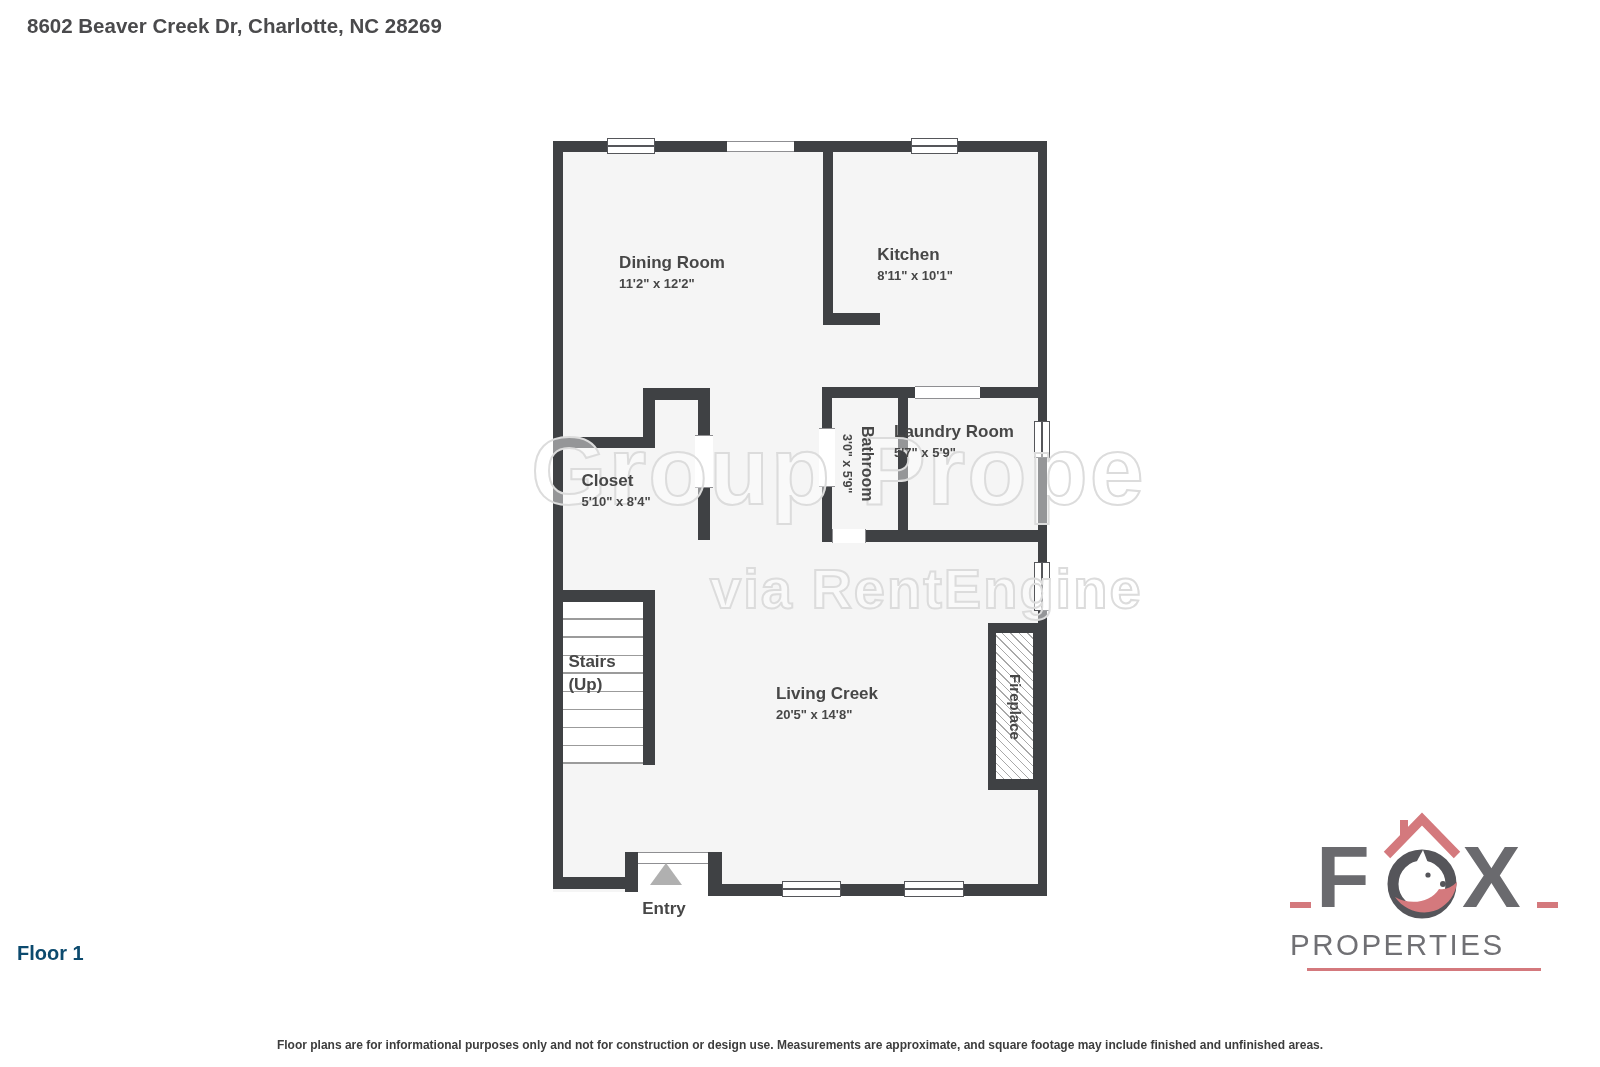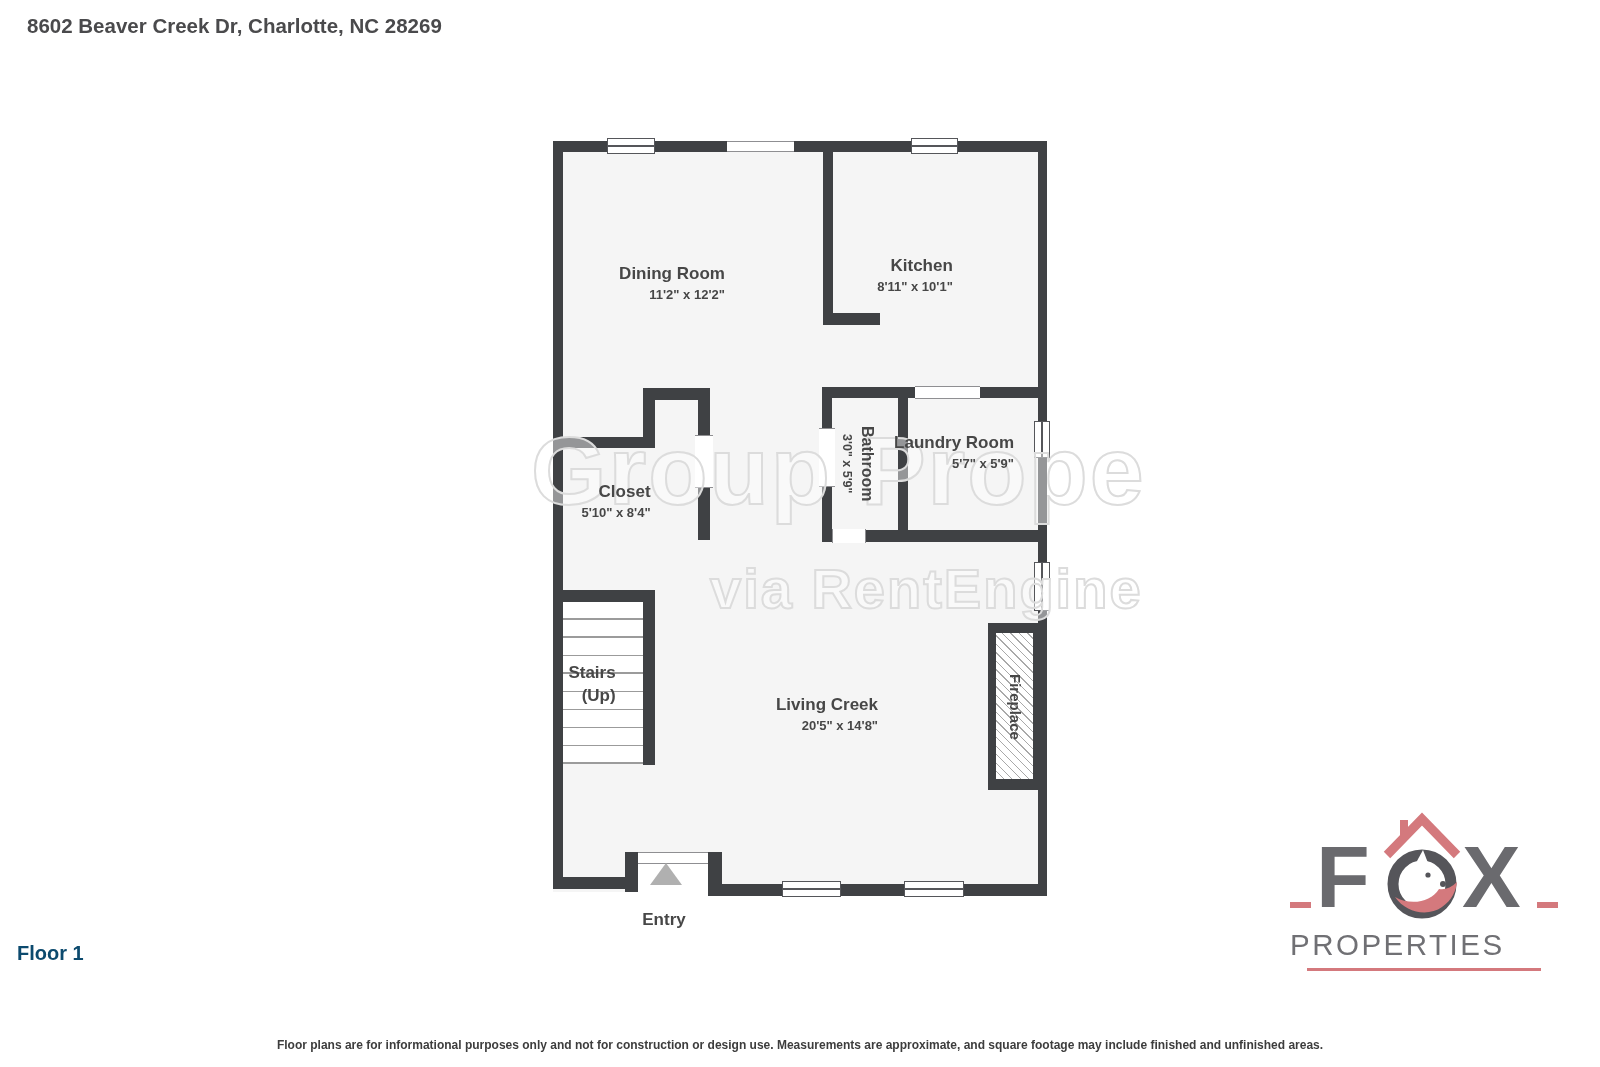--- a/index.html
+++ b/index.html
@@ -18,21 +18,21 @@
   .win-h{box-sizing:border-box;border:1px solid #55565a;
          background:linear-gradient(to bottom,#fff 0 6px,#55565a 6px 8px,#fff 8px);}
   .win-v{box-sizing:border-box;border:1px solid #55565a;
          background:linear-gradient(to right,#fff 0 6px,#55565a 6px 8px,#fff 8px);}
   .stairs-steps{background:repeating-linear-gradient(to bottom,#ffffff 0 16.5px,#9b9b9b 16.5px 18px);
                 border-bottom:1px solid #9b9b9b;box-sizing:border-box;}
   .fireplace-inner{background:#fff repeating-linear-gradient(45deg,rgba(255,255,255,0) 0 5px,#a9a9a9 5px 6px);}
   .entry-triangle{width:0;height:0;border-left:16px solid transparent;border-right:16px solid transparent;
                   border-bottom:22px solid #b0b0b0;}
   
-  .room-label{transform:translateX(-50%);text-align:right;color:#474747;margin-top:11px;}
+  .room-label{transform:translateX(-50%);text-align:left;color:#474747;}
   .rname{font-size:17px;line-height:23px;font-weight:700;}
   .rdims{font-size:13px;line-height:19px;font-weight:700;}
   .vlabel{writing-mode:vertical-rl;text-align:center;color:#474747;}
   .vlabel .rname{line-height:22px;}
   .vlabel .rdims{line-height:18px;}
   .fp-label{writing-mode:vertical-rl;display:flex;align-items:center;justify-content:center;
             font-size:15px;font-weight:700;color:#474747;}
   
   .wm{color:rgba(255,255,255,0.45);-webkit-text-stroke:2px #dcdcdc;font-weight:700;white-space:nowrap;
       letter-spacing:2px;pointer-events:none;}

